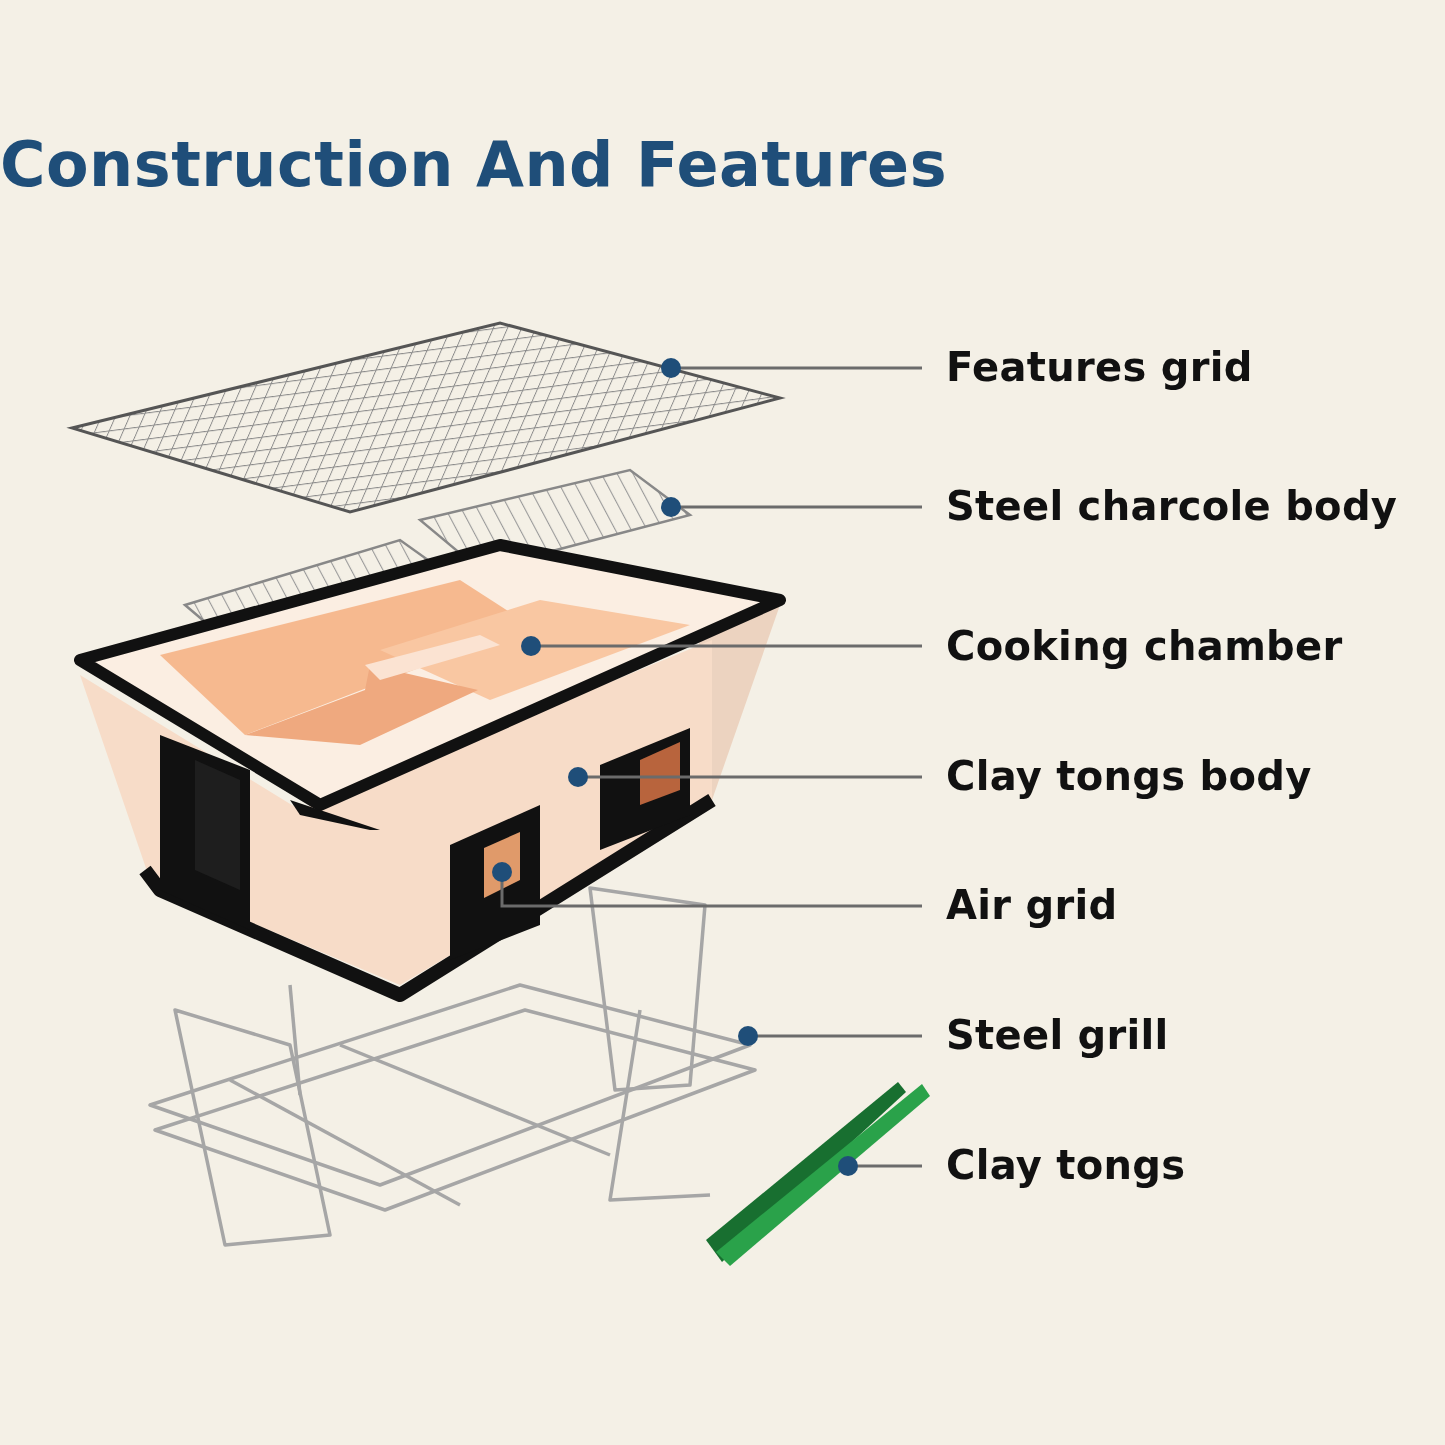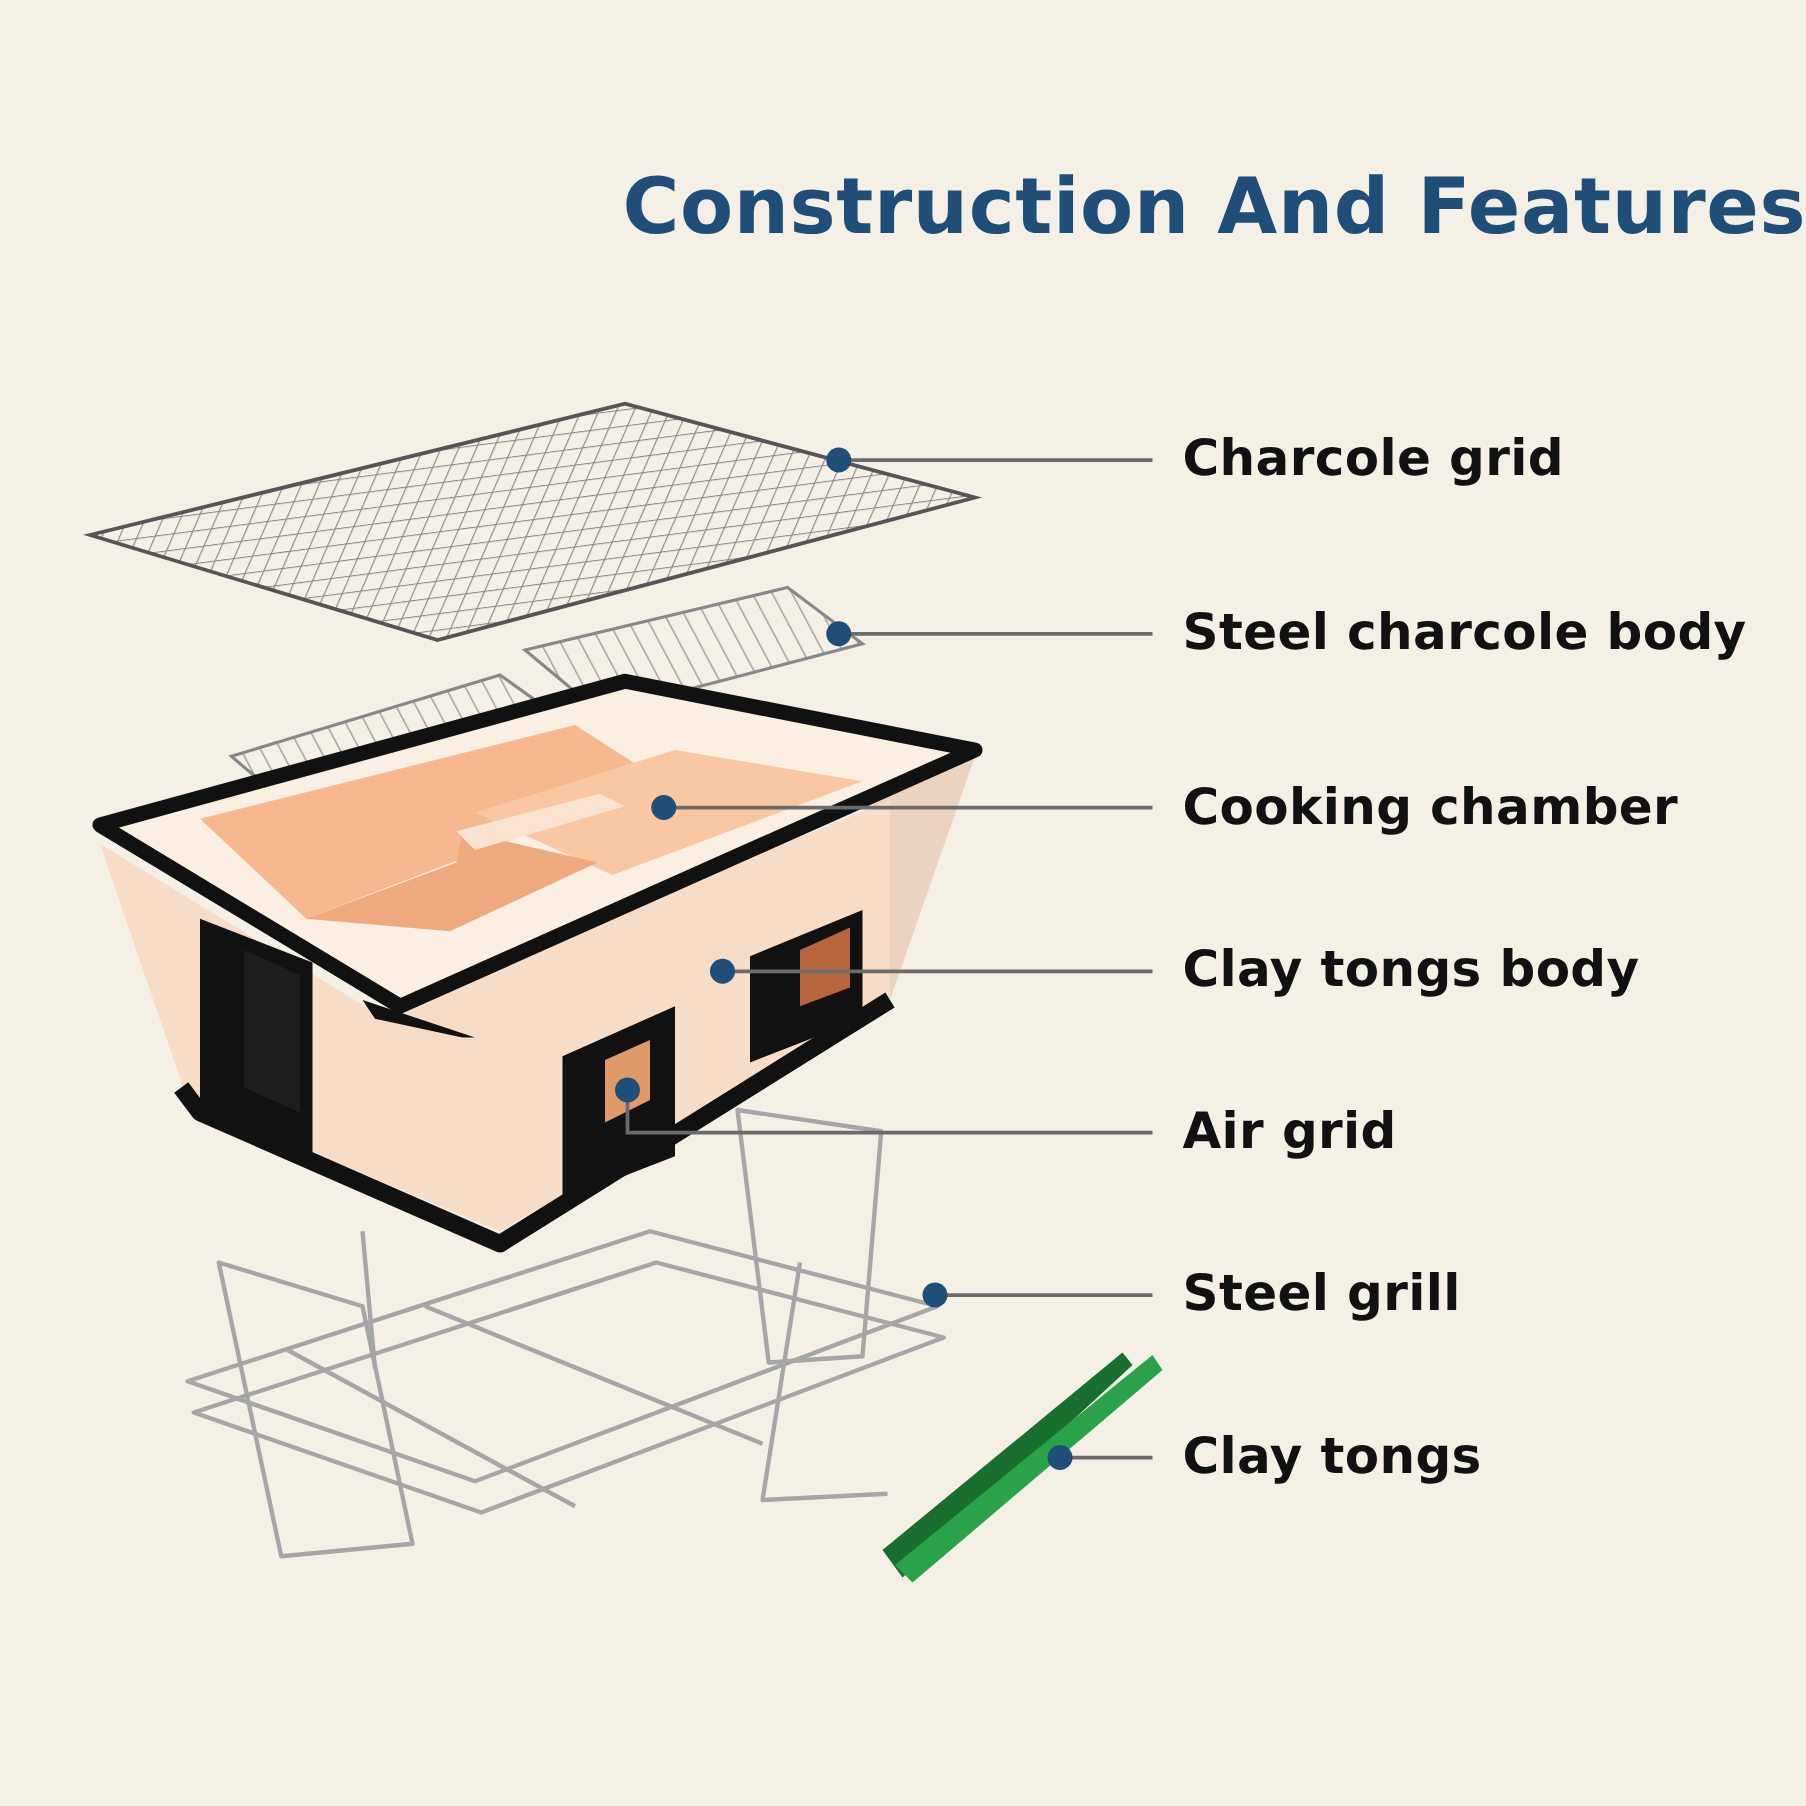--- a/index.html
+++ b/index.html
@@ -1,17 +1,17 @@
 <!DOCTYPE html>
 <html><head>
 <meta charset="utf-8">
 <style>
   html, body { margin:0; padding:0; }
   body { width:1445px; height:1445px; background:#f4f0e6; position:relative; overflow:hidden; font-family:"DejaVu Sans", sans-serif; }
-  .title { position:absolute; left:0; right:0; top:128px; text-align:right; font-size:62px; font-weight:bold; color:#1f4e79; letter-spacing:0.5px; }
+  .title { position:absolute; left:0; right:0; top:128px; text-align:left; font-size:62px; font-weight:bold; color:#1f4e79; letter-spacing:0.5px; }
   .art { position:absolute; left:0; top:0; width:1445px; height:1445px; }
   .label { position:absolute; left:946px; font-size:40px; font-weight:bold; color:#111; white-space:nowrap; letter-spacing:0.3px; }
 </style>
 </head>
 <body>
 
 <div class="title">Construction And Features</div>
 
 <svg class="art" viewBox="0 0 1445 1445" xmlns="http://www.w3.org/2000/svg">
   <defs>
@@ -100,19 +100,19 @@
       <line x1="748" y1="1036" x2="922" y2="1036" stroke="#6b6b6b" stroke-width="3"></line>
       <circle cx="748" cy="1036" r="10" fill="#1f4e79"></circle>
     </g>
     <g>
       <line x1="848" y1="1166" x2="922" y2="1166" stroke="#6b6b6b" stroke-width="3"></line>
       <circle cx="848" cy="1166" r="10" fill="#1f4e79"></circle>
     </g>
   </g>
 </svg>
 
-<div class="label" style="top:344px;">Charcole grid</div>
+<div class="label" style="top:344px;">Features grid</div>
 <div class="label" style="top:483px;">Steel charcole body</div>
 <div class="label" style="top:623px;">Cooking chamber</div>
 <div class="label" style="top:753px;">Clay tongs body</div>
 <div class="label" style="top:882px;">Air grid</div>
 <div class="label" style="top:1012px;">Steel grill</div>
 <div class="label" style="top:1142px;">Clay tongs</div>
 
 </body></html>

